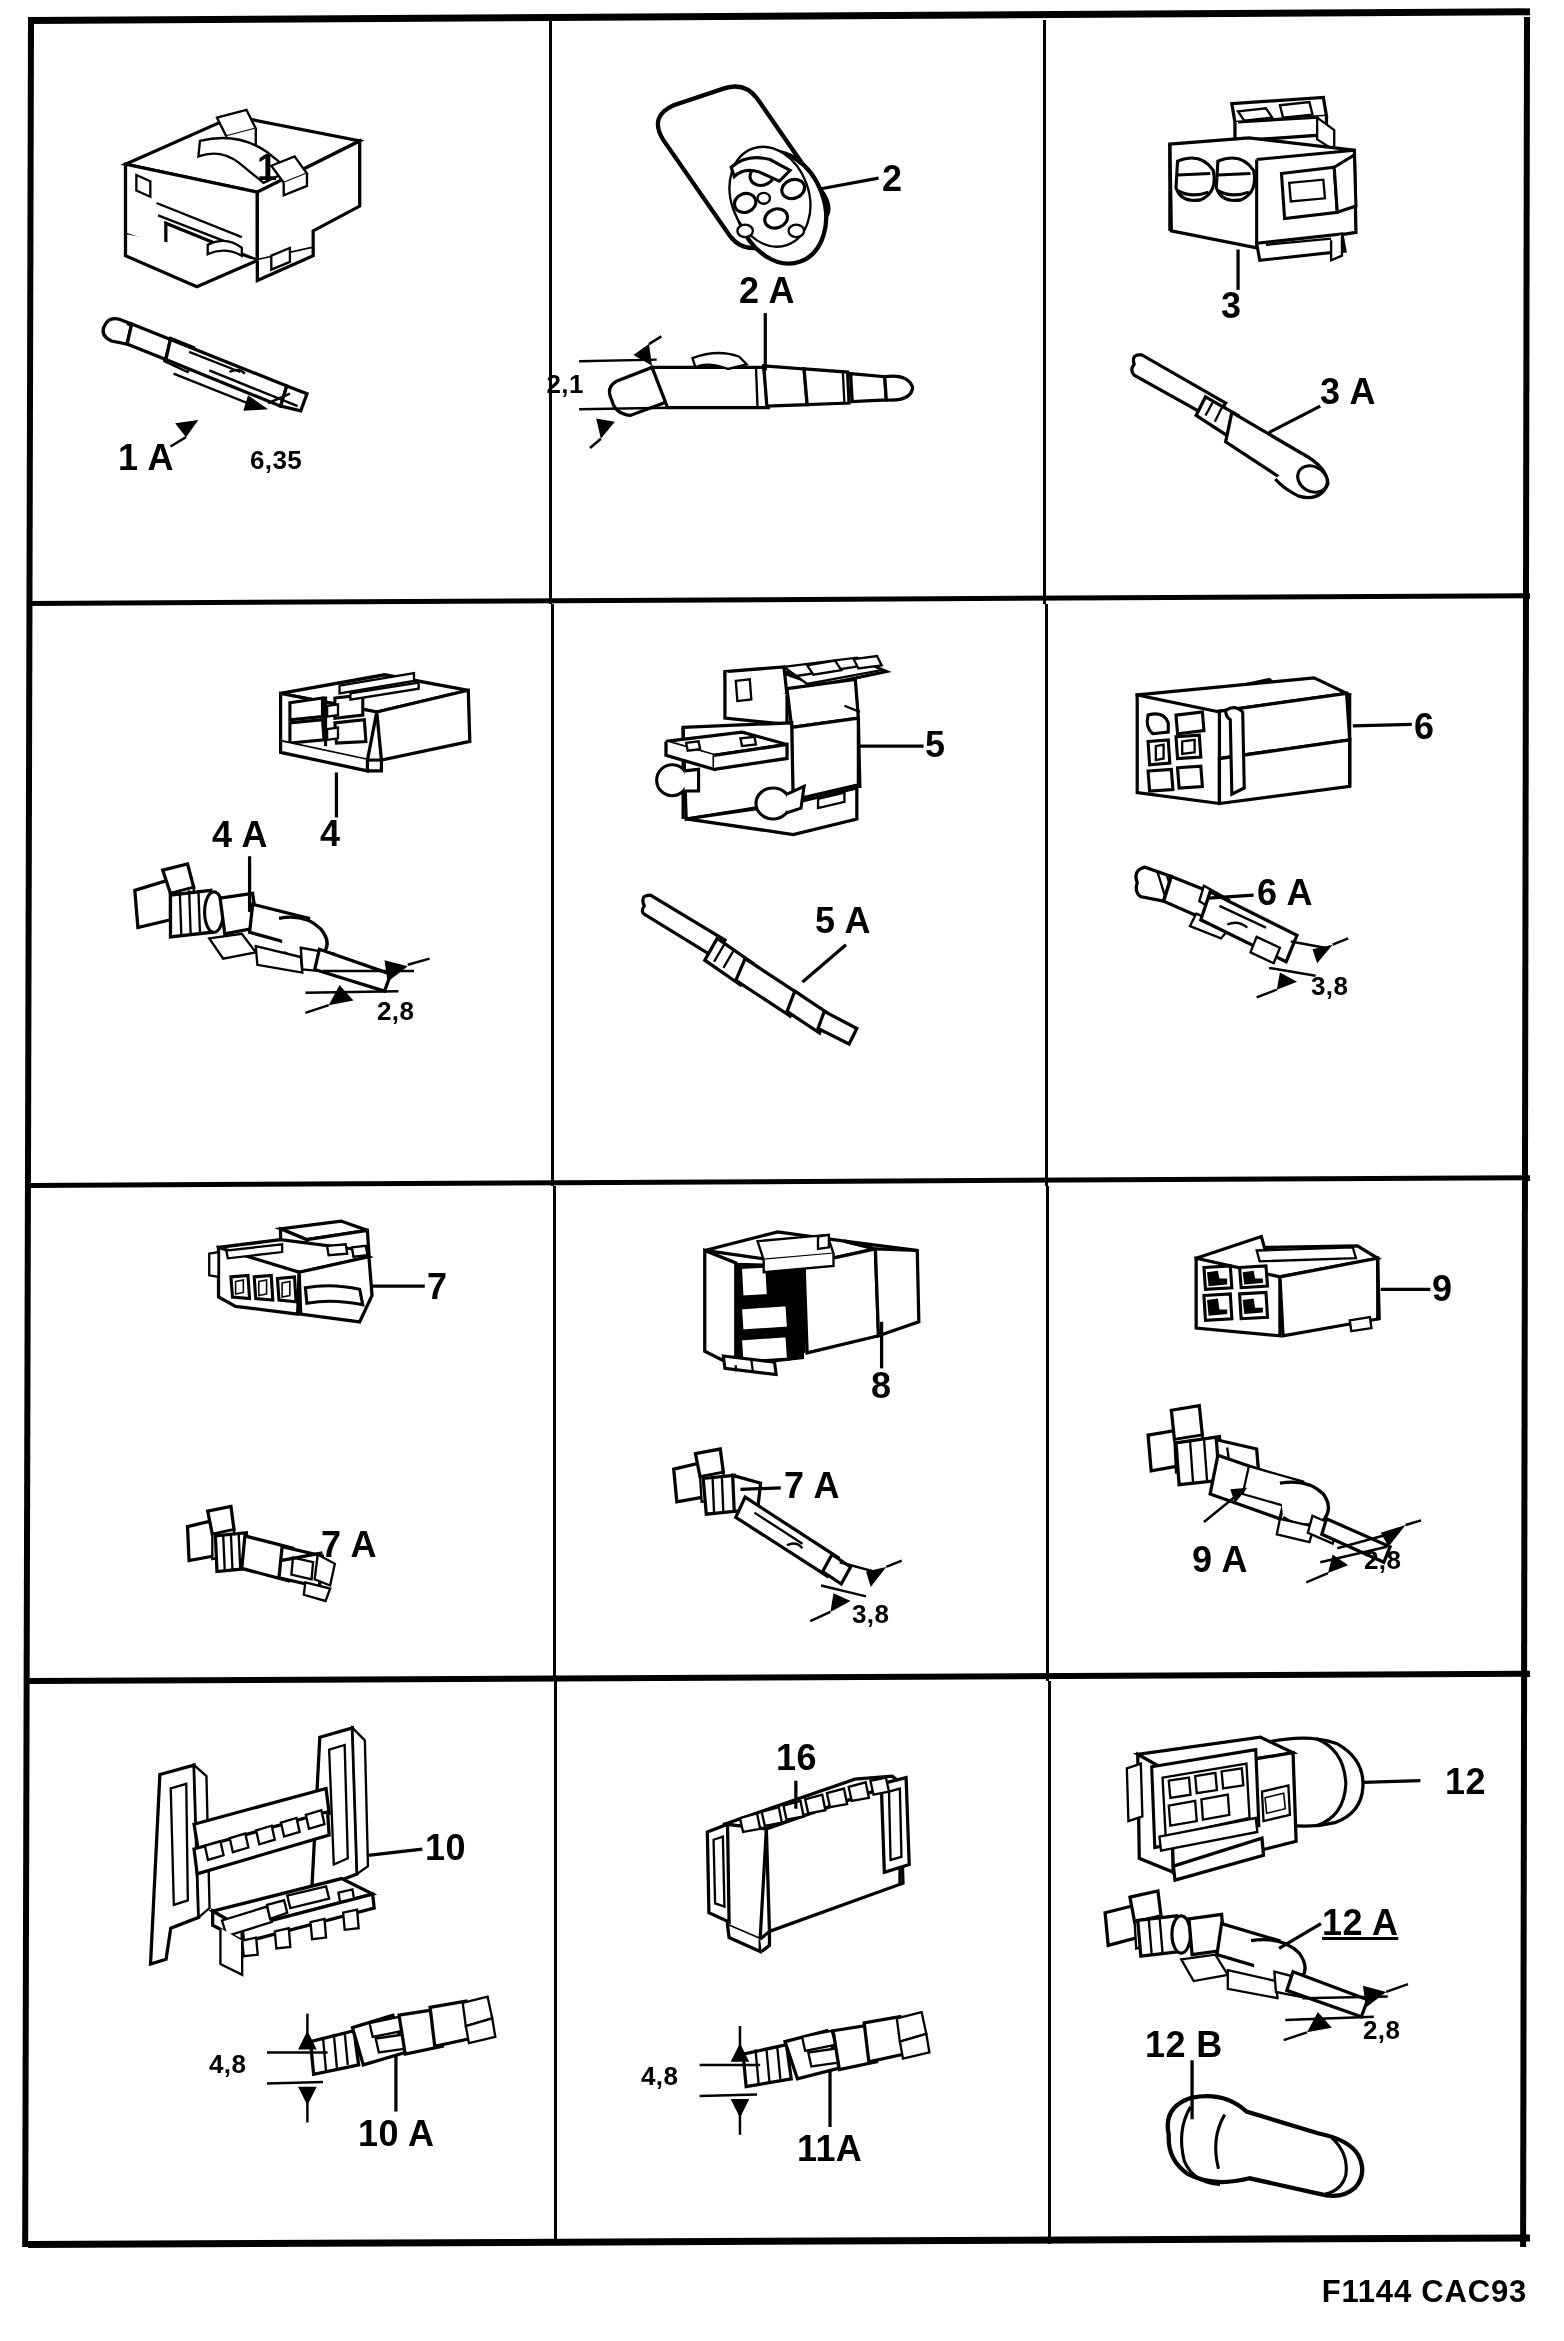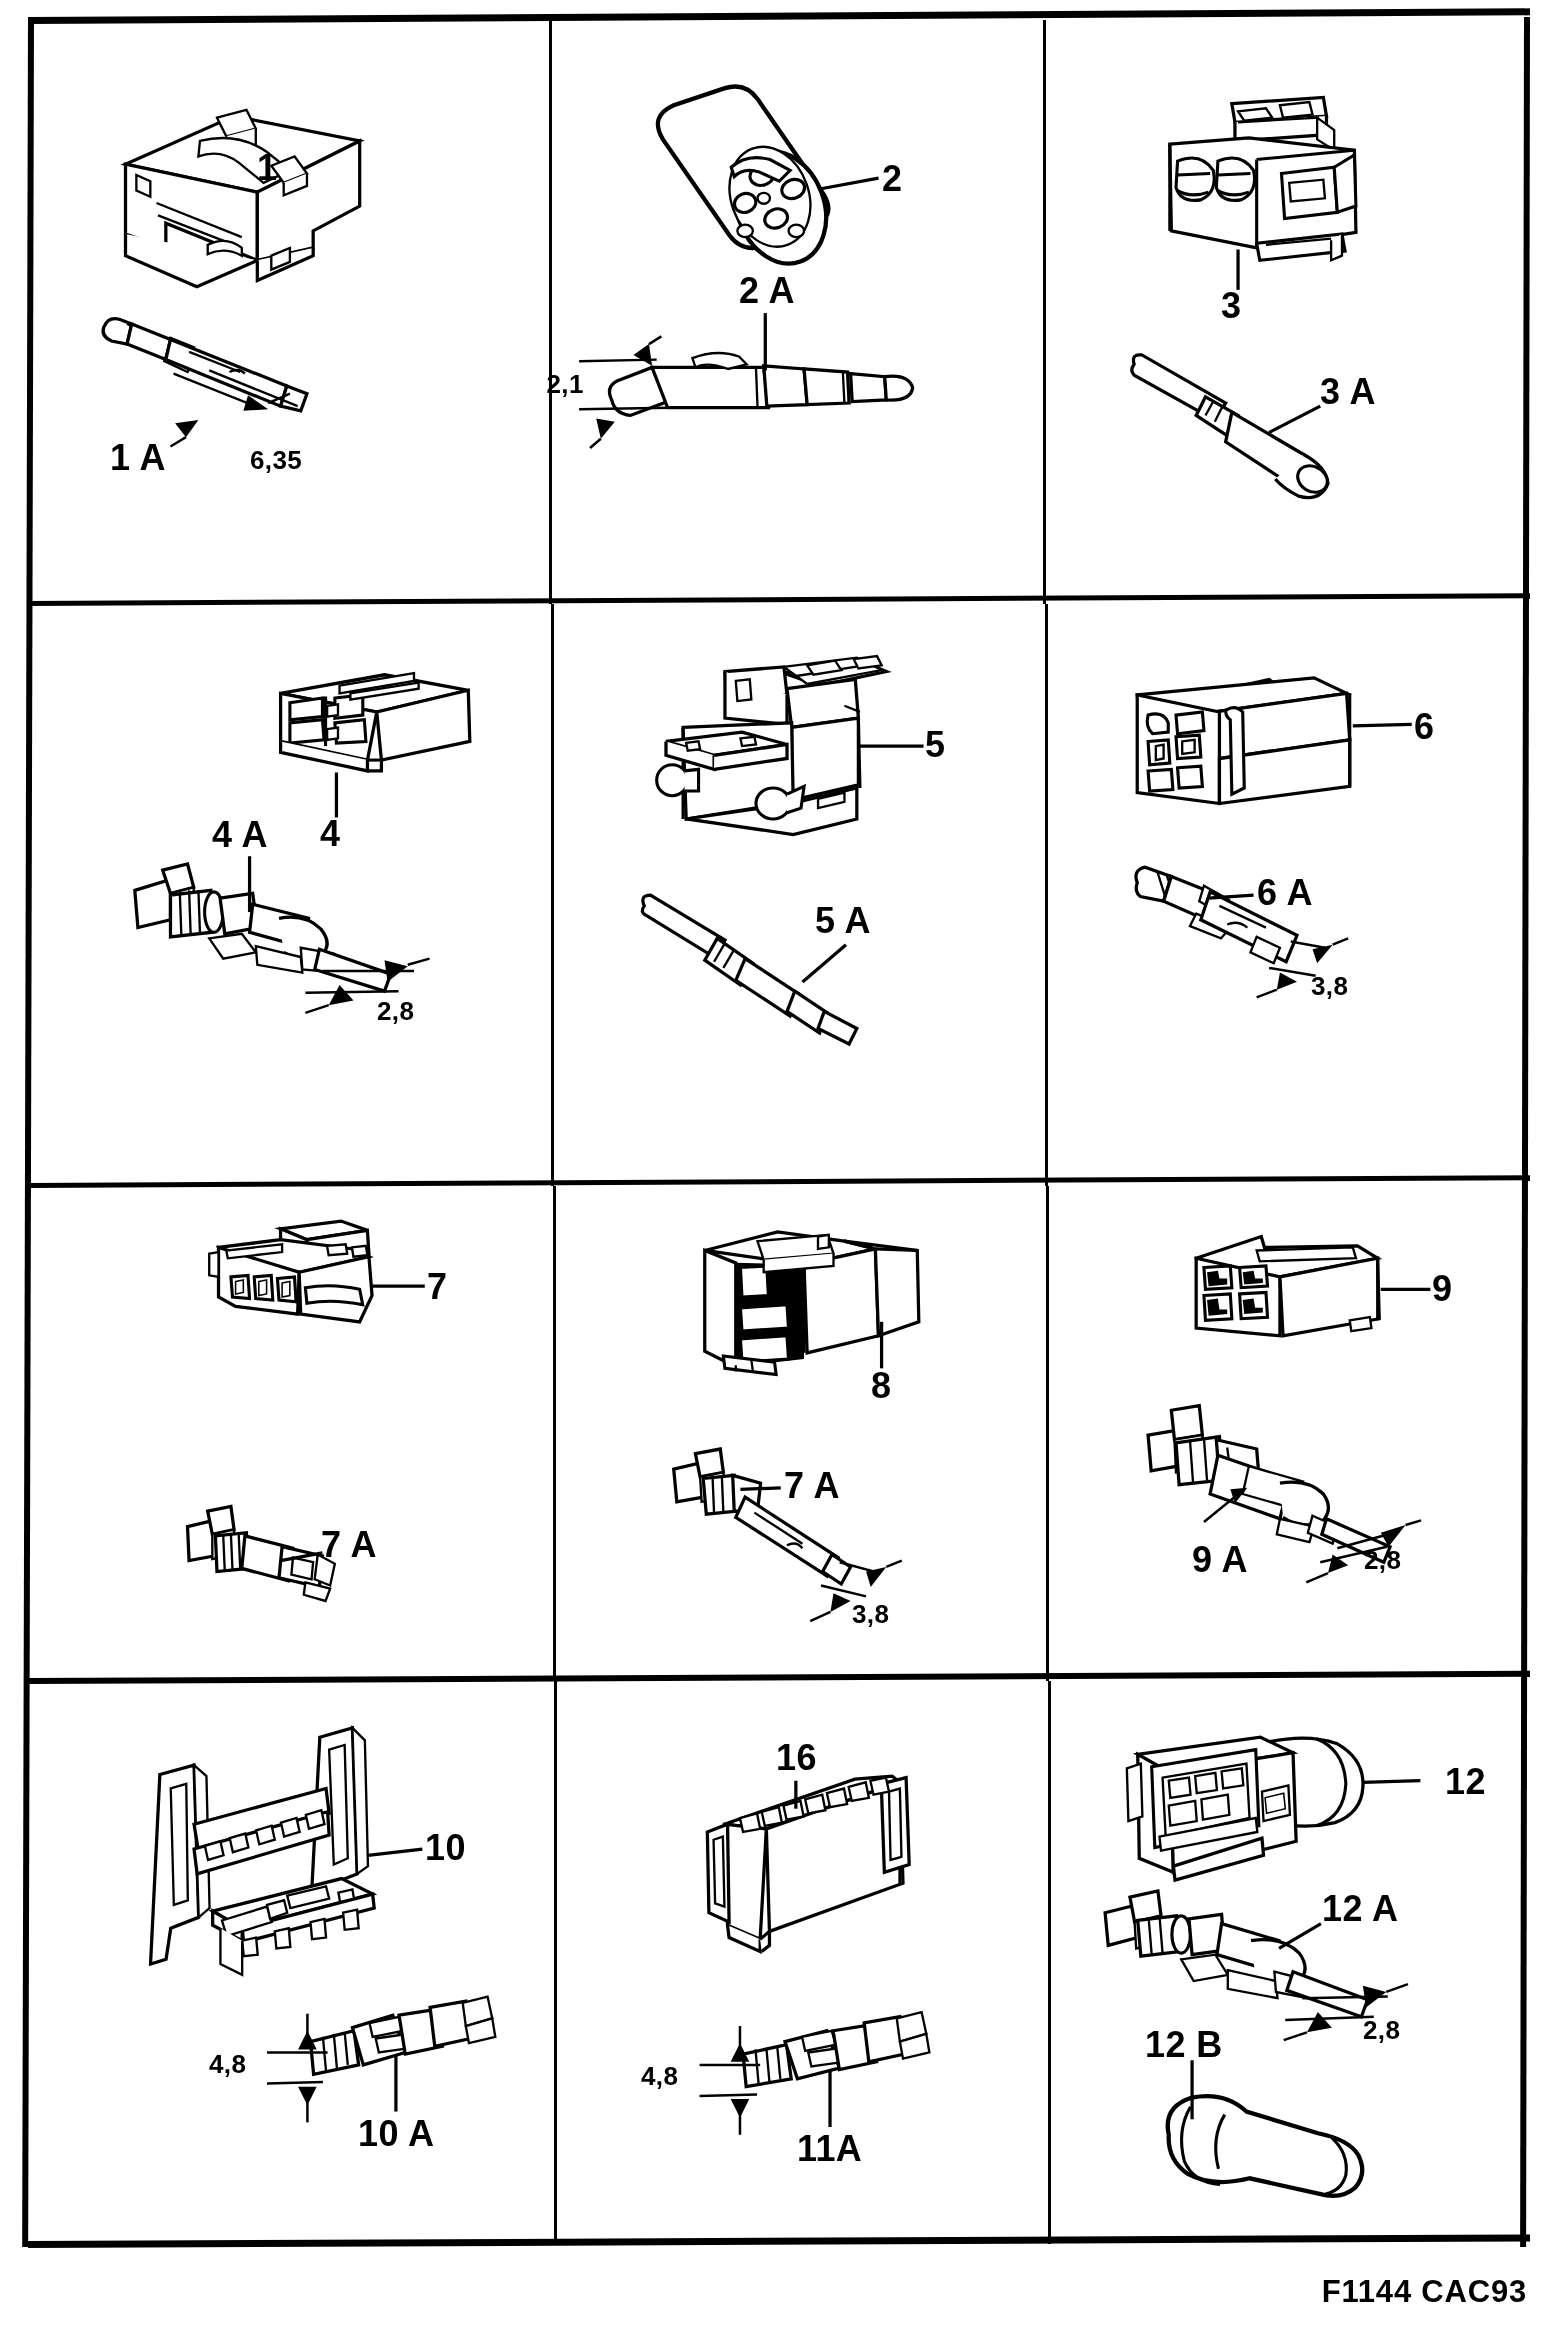--- a/index.html
+++ b/index.html
@@ -154,21 +154,21 @@
       <g class="solid">
         <path d="M276 480 L302 498 L270 500 Z"></path>
         <path d="M182 516 L212 512 L196 534 Z"></path>
       </g>
       <g class="stroke sw3">
         <path d="M196 534 L176 546"></path>
         <path d="M302 490 L330 478"></path>
       </g>
     </svg>
     <span class="lbl lbl-big" style="left:223px;top:127px;">1</span>
-    <span class="lbl lbl-big" style="left:76px;top:417px;text-align:right;">1 A</span>
+    <span class="lbl lbl-big" style="left:84px;top:417px;text-align:right;">1 A</span>
     <span class="lbl lbl-dim" style="left:216px;top:424px;">6,35</span>
   </div>
 
   <div class="cell" style="left:531px;top:23px;width:481px;height:560px;">
     <svg width="481" height="560" viewBox="0 0 620 722">
       <g class="stroke sw5">
 
         <path d="M170 150 Q152 120 184 106 L250 84 Q276 76 292 98 L378 222 Q394 250 362 264 L300 288 Q272 296 256 274 Z" fill="#fff"></path>
 
         <ellipse cx="322" cy="238" rx="56" ry="74" transform="rotate(-20 322 238)" fill="#fff"></ellipse>
@@ -856,21 +856,21 @@
       <g class="stroke sw5">
         <path d="M180 596 Q172 560 210 548 Q252 540 280 566 L372 594 Q412 602 424 622 Q436 646 420 664 Q402 680 374 672 L284 652 Q236 664 204 646 Q178 628 180 596 Z" fill="#fff"></path>
         <path d="M208 560 Q190 590 200 630 Q212 658 246 660" fill="none" stroke-width="4"></path>
         <path d="M252 570 Q234 600 244 640" fill="none" stroke-width="4"></path>
         <path d="M390 600 Q412 620 408 648 Q402 668 382 672" fill="none" stroke-width="4"></path>
       </g>
 
       <path class="stroke sw4" d="M210 500 L210 576"></path>
     </svg>
     <span class="lbl lbl-big" style="left:416px;top:92px;">12</span>
-    <span class="lbl lbl-big" style="left:293px;top:219px;">12 A</span>
+    <span class="lbl lbl-big" style="left:293px;top:233px;text-decoration:underline;">12 A</span>
     <span class="lbl lbl-dim" style="left:334px;top:345px;">2,8</span>
     <span class="lbl lbl-big" style="left:116px;top:355px;">12 B</span>
   </div>
 
   <div id="footer-code">F1144 CAC93</div>
 
 </div>
 
 
 </body></html>

